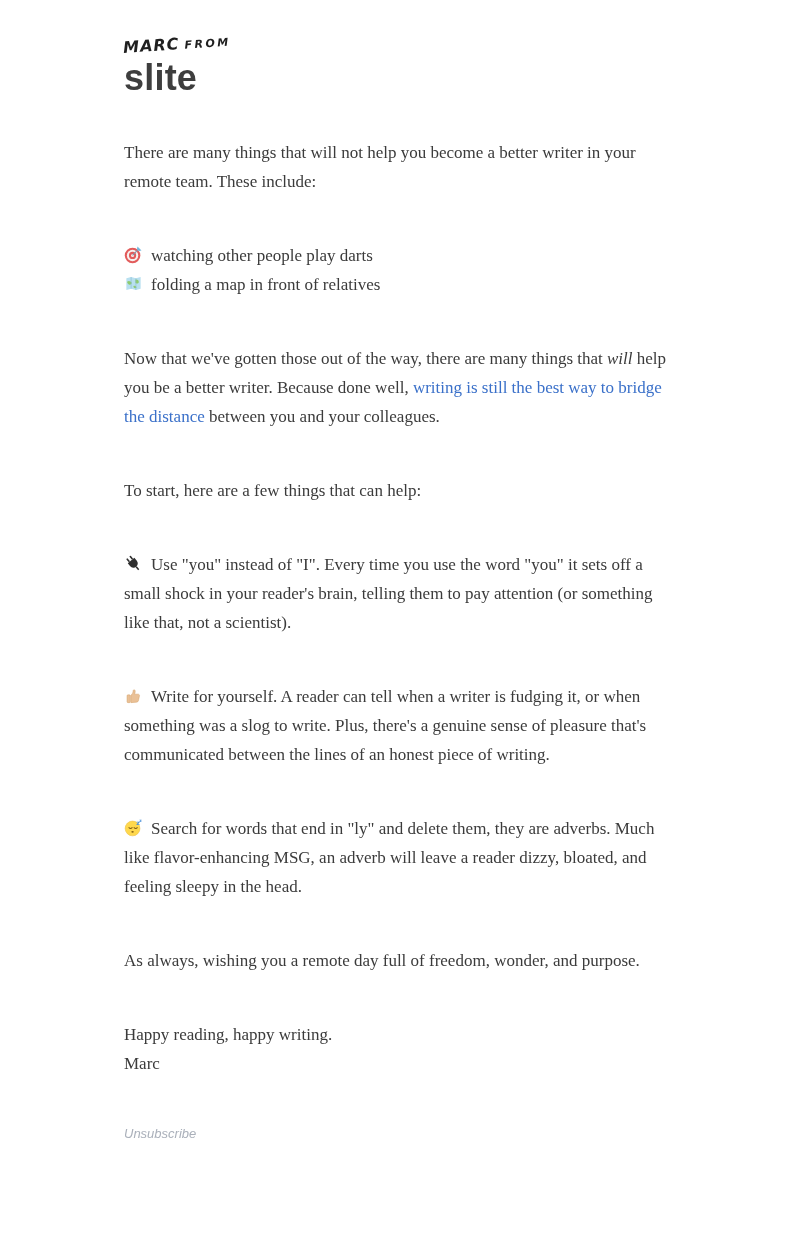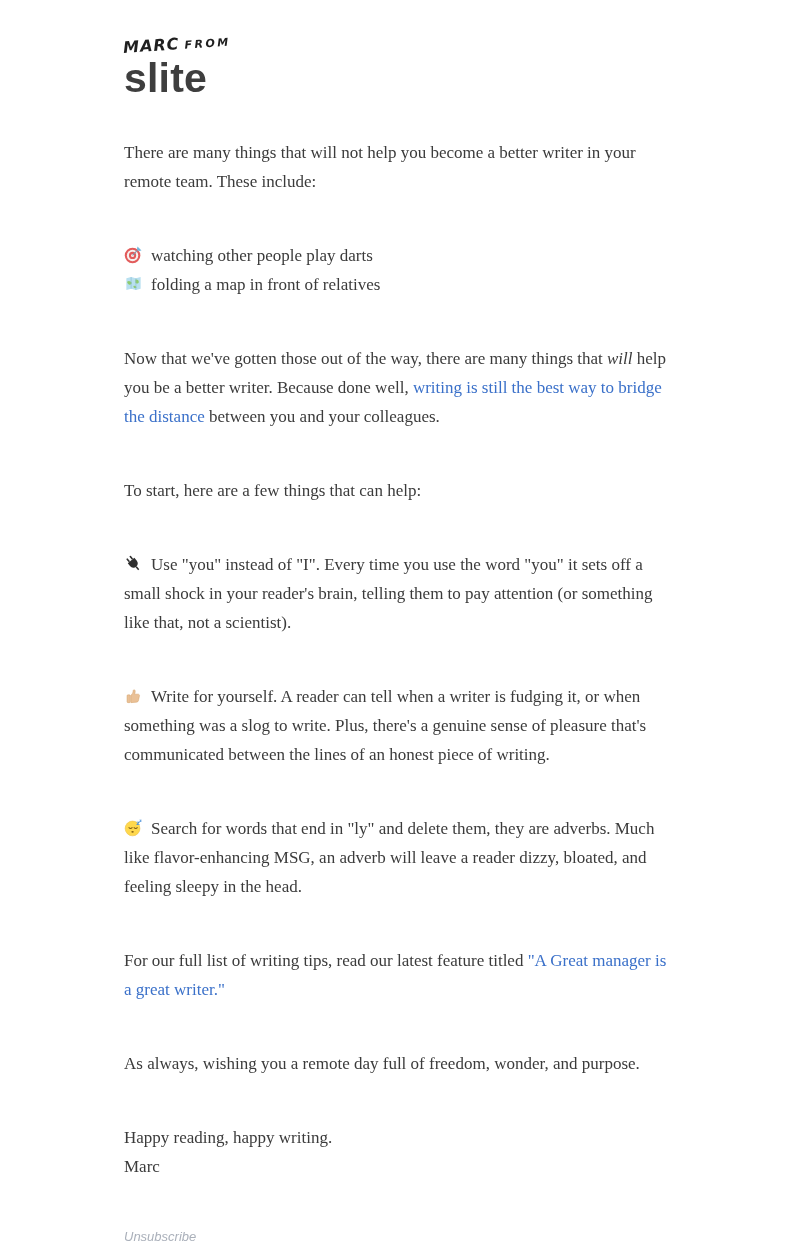--- a/index.html
+++ b/index.html
@@ -35,21 +35,21 @@
     line-height: 20px;
   }
   .logo-script .from {
     font-size: 11px;
     letter-spacing: 2.5px;
     margin-left: 5px;
   }
   .logo-word {
     font-family: "Liberation Sans", "DejaVu Sans", sans-serif;
     font-weight: bold;
-    font-size: 41px;
+    font-size: 36px;
     line-height: 36px;
     color: #3e3e3e;
     letter-spacing: 0.2px;
   }
   p { margin: 45px 0; }
   .first-para { margin-top: 42px; }
   .list-block { margin: 28px 0; }
   .list-line { display: block; }
   .emoji {
     display: inline-block;
@@ -134,21 +134,20 @@
 
     <p><span class="emoji"><svg width="19" height="19" viewBox="0 0 20 20">
         <circle cx="9" cy="11" r="7.8" fill="#ffd84d" stroke="#e8b93c" stroke-width="0.5"></circle>
         <path d="M5.2 10.2 q1.7 1.8 3.4 0" fill="none" stroke="#7c5a14" stroke-width="1.1" stroke-linecap="round"></path>
         <path d="M10.6 10.2 q1.7 1.8 3.4 0" fill="none" stroke="#7c5a14" stroke-width="1.1" stroke-linecap="round"></path>
         <ellipse cx="9" cy="14.6" rx="1.3" ry="0.9" fill="#8a6316"></ellipse>
         <text x="13" y="7" font-size="6.5" font-weight="bold" fill="#4a90d9" font-family="DejaVu Sans, sans-serif">z</text>
         <text x="16" y="4" font-size="4.5" font-weight="bold" fill="#4a90d9" font-family="DejaVu Sans, sans-serif">z</text>
       </svg></span><span>Search for words that end in "ly" and delete them, they are adverbs. Much like flavor-enhancing MSG, an adverb will leave a reader dizzy, bloated, and feeling sleepy in the head.</span></p>
 
-    <p><span>For our full list of writing tips, read our latest feature titled </span><a class="body-link">"A Great manager is a great writer."</a></p>
 
     <p>As always, wishing you a remote day full of freedom, wonder, and purpose.</p>
 
     <p><span>Happy reading, happy writing.</span><br><span>Marc</span></p>
 
     <div class="footer">
       <a>Unsubscribe</a>
     </div>
 
   </div>

